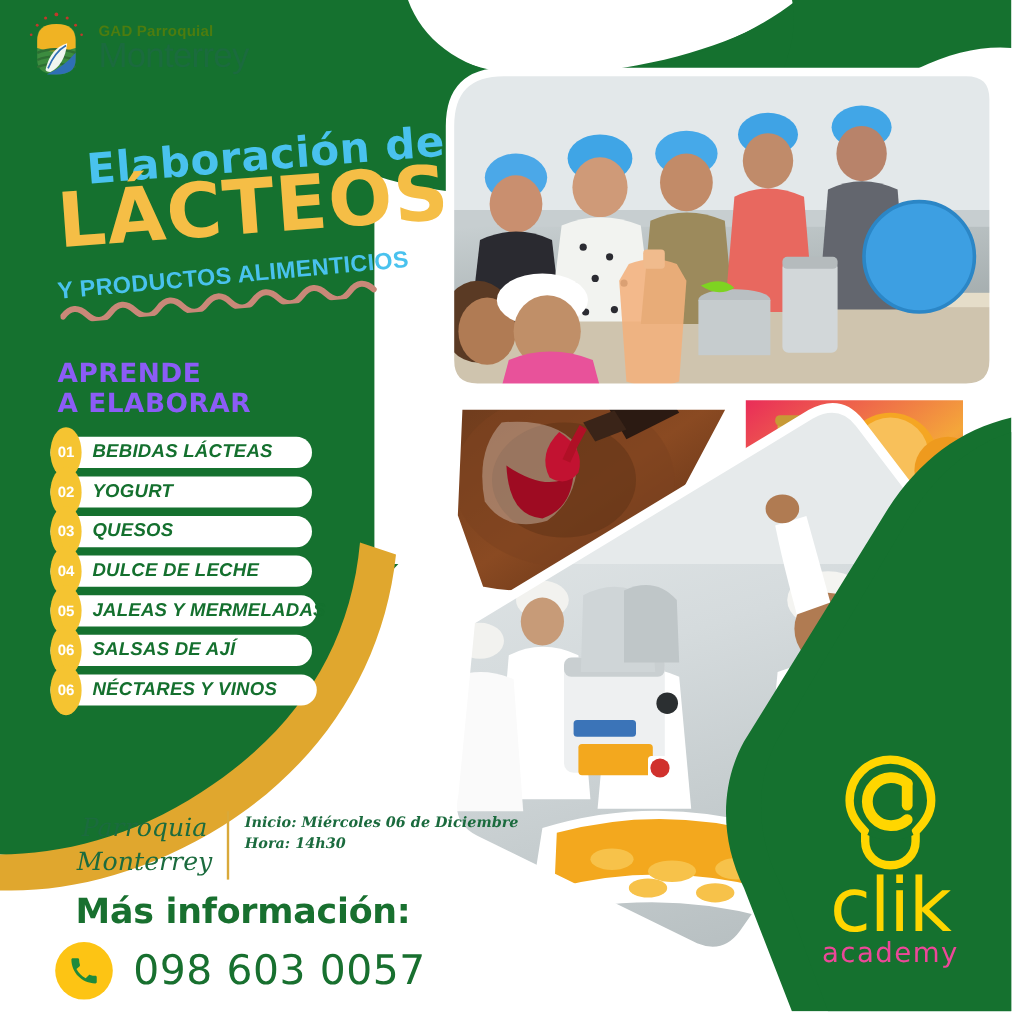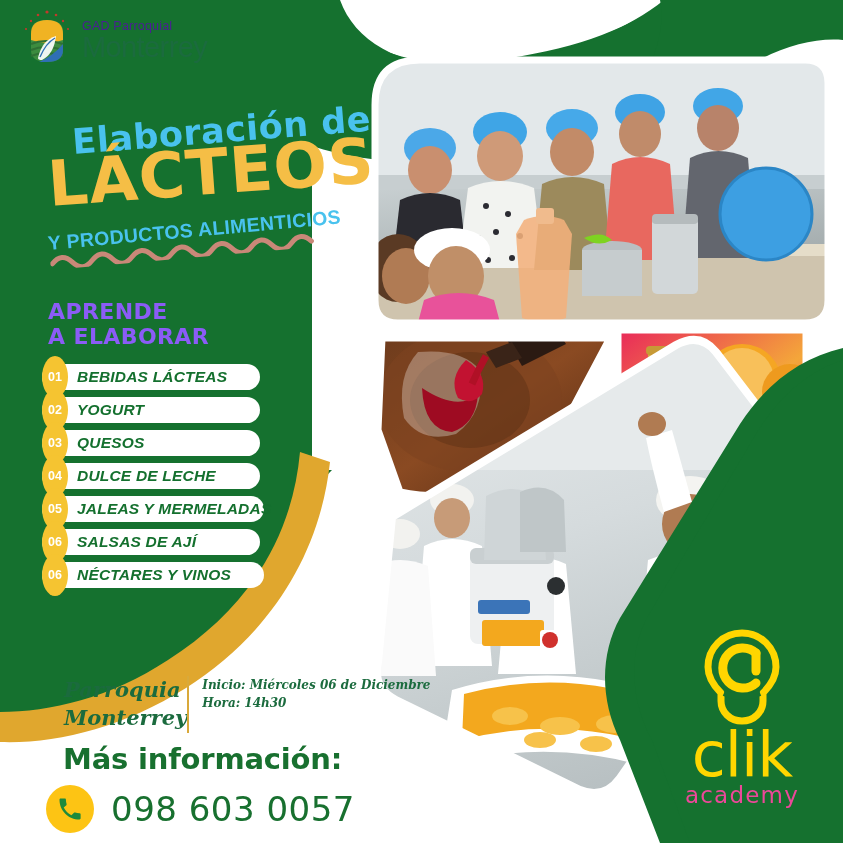--- a/index.html
+++ b/index.html
@@ -21,21 +21,21 @@
 
   
   .gad-logo {
     position:absolute; left:20px; top:10px;
     display:flex; align-items:center; gap:8px;
     z-index:30;
   }
   .gad-mark { width:54px; height:58px; position:relative; flex:0 0 auto; }
   .gad-text { display:flex; flex-direction:column; line-height:1; margin-top:4px; }
   .gad-sub {
-    font-size:12.5px; color:#4c1d95; font-weight:400;
+    font-size:12.5px; color:#4d7c0f; font-weight:700;
     letter-spacing:.2px; margin-bottom:1px;
   }
   .gad-main {
     font-size:29px; color:#1B6B3E; font-weight:400;
     letter-spacing:-.6px; line-height:1;
   }
 
   
   .title-block {
     position:absolute; left:48px; top:122px; z-index:30;
@@ -108,22 +108,22 @@
   }
 
   
   .script-info {
     position:absolute; left:64px; top:676px; z-index:30;
     display:flex; align-items:flex-start; gap:0;
     color:#1B6B3E;
     font-family:"DejaVu Serif", serif;
   }
   .si-left {
-    font-size:21px; font-style:italic; font-weight:700;
-    line-height:1.35; white-space:nowrap; padding-right:0;
+    font-size:21px; font-style:italic; font-weight:400;
+    line-height:1.35; white-space:nowrap; padding-right:12px;text-align:center;
   }
   .si-divider {
     width:2px; align-self:stretch; background:#D9A93A; margin-right:13px;
   }
   .si-right {
     font-size:12px; font-style:italic; font-weight:600;
     line-height:1.5; white-space:nowrap;
   }
 
   

